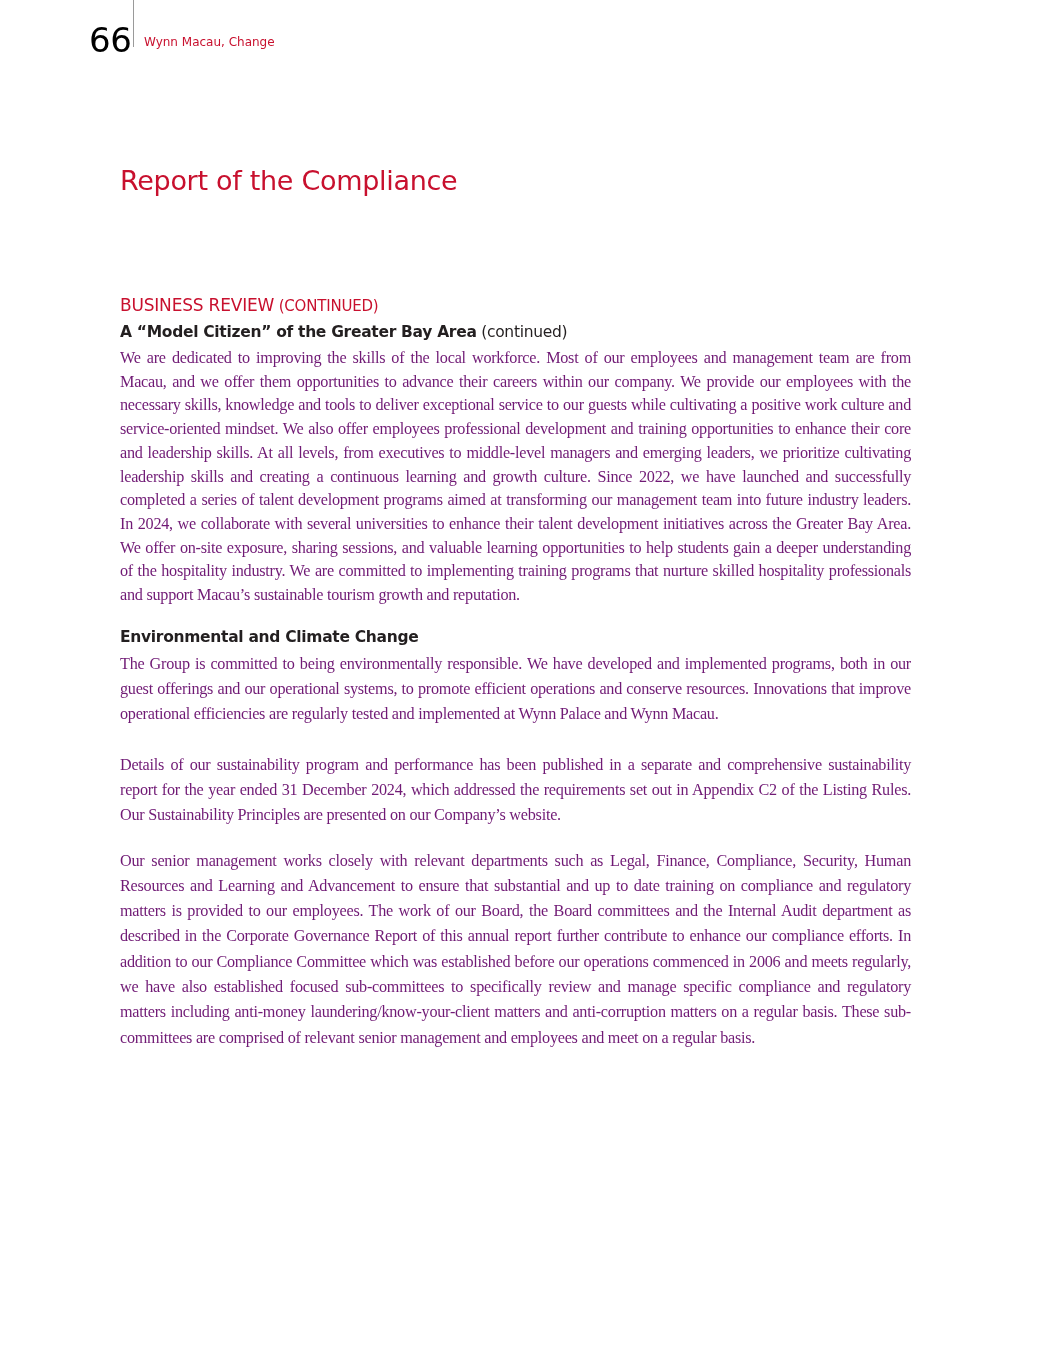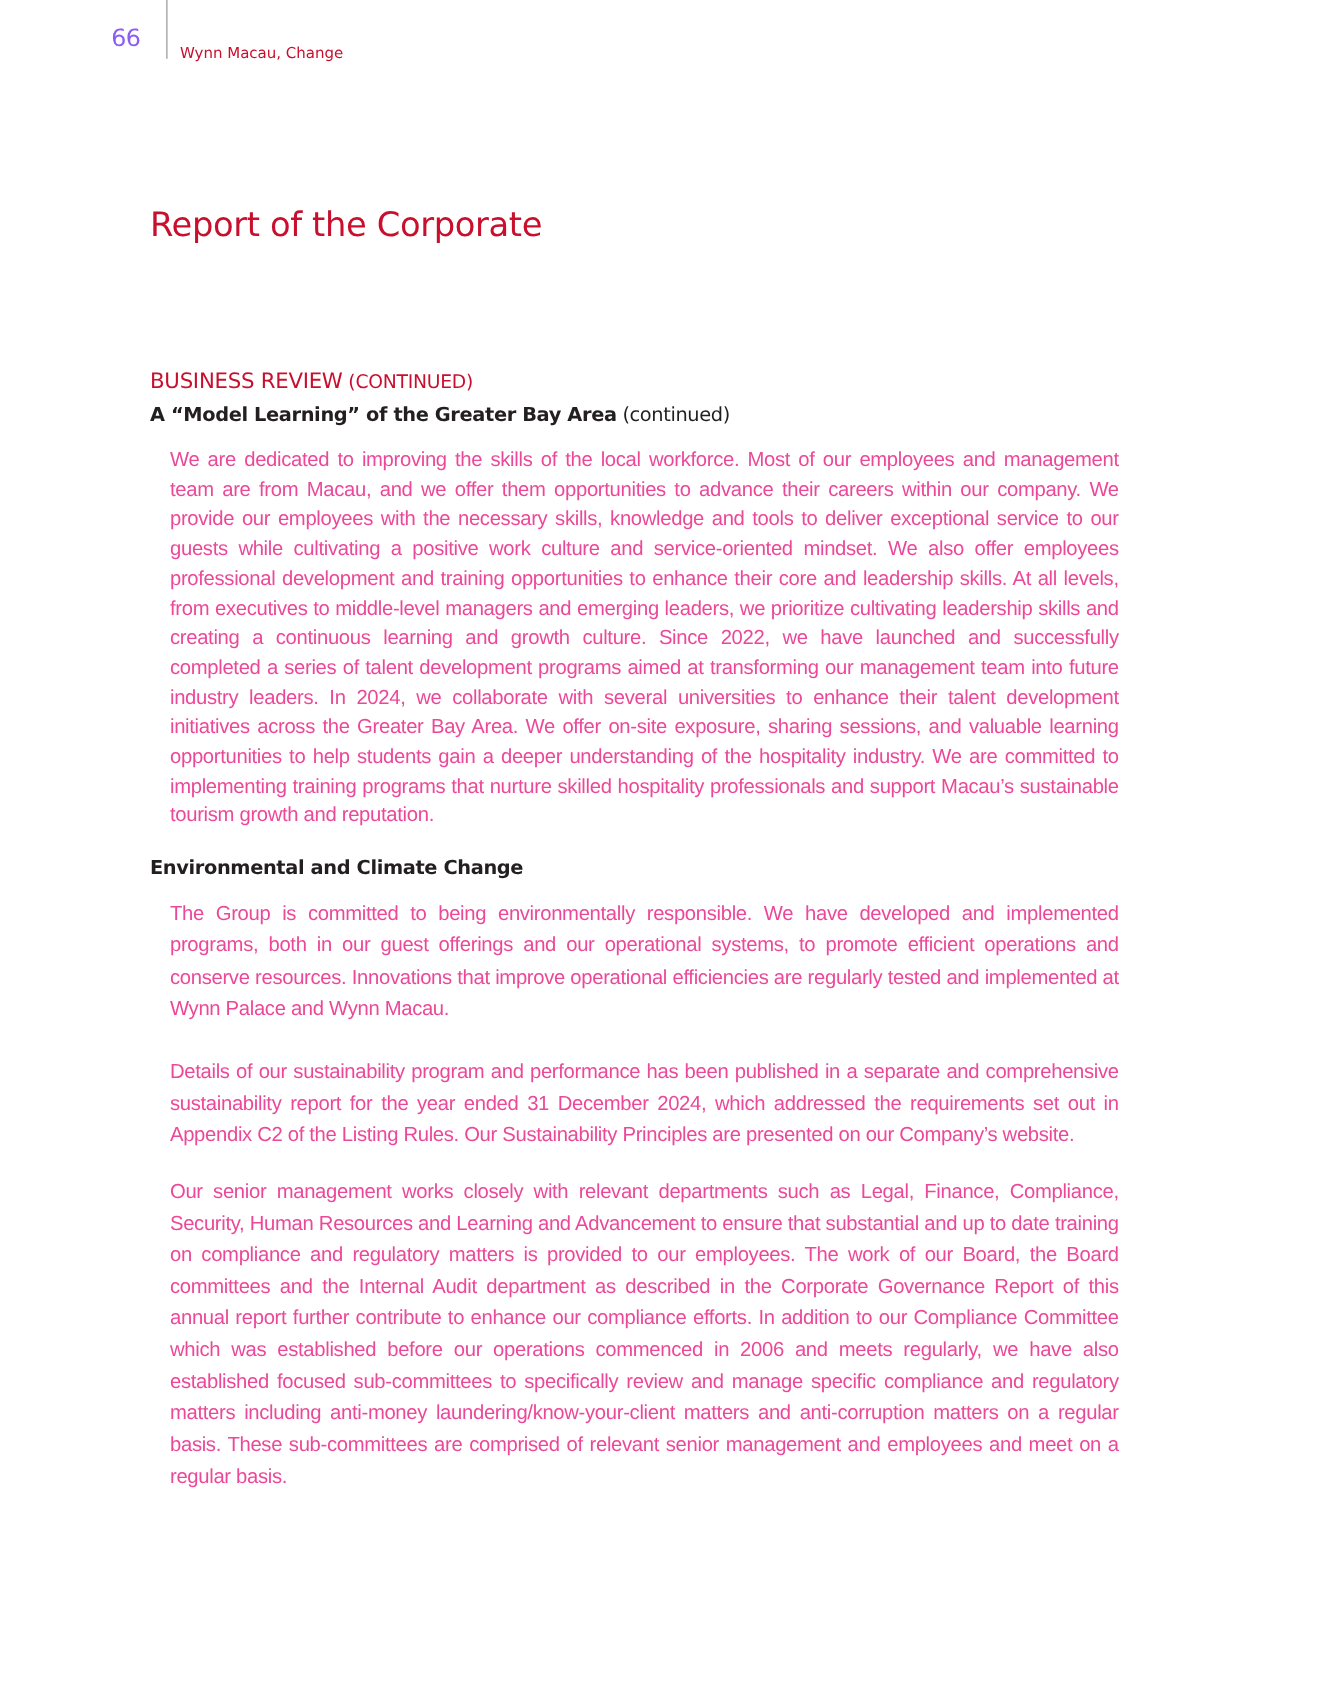--- a/index.html
+++ b/index.html
@@ -2,21 +2,21 @@
 <html><head>
   <meta charset="utf-8">
   <style>
     html, body { margin: 0; padding: 0; background: #ffffff; }
     body {
       width: 1055px; height: 1365px; position: relative; overflow: hidden;
       font-family: "Liberation Sans", sans-serif; color: #231f20;
     }
     .page-number {
       position: absolute; left: 89px; top: 20px;
-      font-size: 19px; color: #8b5cf6; font-family: "DejaVu Sans", sans-serif;
+      font-size: 34px; color: #000000; font-family: "DejaVu Sans", sans-serif;
       font-weight: normal; letter-spacing: -0.5px;
     }
     .header-rule {
       position: absolute; left: 133px; top: 0; width: 1px; height: 47px; background: #9a9a9a;
     }
     .company-name {
       position: absolute; left: 144px; top: 35px;
       font-size: 12px; color: #c8102e; font-family: "DejaVu Sans", sans-serif;
     }
     .page-title {
@@ -31,48 +31,48 @@
       font-size: 17px; color: #c8102e; margin: 0 0 8px 0; font-weight: normal;
       font-family: "DejaVu Sans", sans-serif; letter-spacing: -0.2px;
     }
     .section-heading .suffix { font-size: 15px; }
     .sub-heading {
       font-size: 15.5px; font-weight: bold; margin: 0 0 6px 0; color: #231f20;
       font-family: "DejaVu Sans", sans-serif; letter-spacing: -0.3px;
     }
     .sub-heading .suffix { font-weight: normal; }
     p.body {
-      margin: 16px; font-size: 16.2px; line-height: 23.7px; text-align: justify;
-      font-family: Liberation Sans, sans-serif;
-      letter-spacing: -0.25px; color: #ec4899;
+      margin: 0; font-size: 16.2px; line-height: 23.7px; text-align: justify;
+      font-family: Liberation Serif, serif;
+      letter-spacing: -0.25px; color: #701a75;
     }
     .p1 { margin-bottom: 20px !important; }
     .env-heading { margin-top: 0; }
     .p-env { line-height: 25.3px !important; margin-bottom: 25px !important; }
     .p-sust { line-height: 25.3px !important; margin-bottom: 20px !important; }
     .p-comp { line-height: 25.3px !important; }
   </style>
 </head>
 <body>
 
 <div>
   <span class="page-number">66</span>
   <div class="header-rule"></div>
   <span class="company-name">Wynn Macau, Change</span>
 </div>
 
-<h1 class="page-title">Report of the Corporate</h1>
+<h1 class="page-title">Report of the Compliance</h1>
 
 <div class="content">
   <h2 class="section-heading">
     <span>BUSINESS REVIEW</span><span class="suffix"> (CONTINUED)</span>
   </h2>
 
   <h3 class="sub-heading">
-    <span>A “Model Learning” of the Greater Bay Area</span><span class="suffix"> (continued)</span>
+    <span>A “Model Citizen” of the Greater Bay Area</span><span class="suffix"> (continued)</span>
   </h3>
   <p class="body p1">We are dedicated to improving the skills of the local workforce. Most of our employees and management team are from Macau, and we offer them opportunities to advance their careers within our company. We provide our employees with the necessary skills, knowledge and tools to deliver exceptional service to our guests while cultivating a positive work culture and service-oriented mindset. We also offer employees professional development and training opportunities to enhance their core and leadership skills. At all levels, from executives to middle-level managers and emerging leaders, we prioritize cultivating leadership skills and creating a continuous learning and growth culture. Since 2022, we have launched and successfully completed a series of talent development programs aimed at transforming our management team into future industry leaders. In 2024, we collaborate with several universities to enhance their talent development initiatives across the Greater Bay Area. We offer on-site exposure, sharing sessions, and valuable learning opportunities to help students gain a deeper understanding of the hospitality industry. We are committed to implementing training programs that nurture skilled hospitality professionals and support Macau’s sustainable tourism growth and reputation.</p>
 
   <h3 class="sub-heading env-heading">Environmental and Climate Change</h3>
   <p class="body p-env">The Group is committed to being environmentally responsible. We have developed and implemented programs, both in our guest offerings and our operational systems, to promote efficient operations and conserve resources. Innovations that improve operational efficiencies are regularly tested and implemented at Wynn Palace and Wynn Macau.</p>
   <p class="body p-sust">Details of our sustainability program and performance has been published in a separate and comprehensive sustainability report for the year ended 31 December 2024, which addressed the requirements set out in Appendix C2 of the Listing Rules. Our Sustainability Principles are presented on our Company’s website.</p>
 
   <p class="body p-comp">Our senior management works closely with relevant departments such as Legal, Finance, Compliance, Security, Human Resources and Learning and Advancement to ensure that substantial and up to date training on compliance and regulatory matters is provided to our employees. The work of our Board, the Board committees and the Internal Audit department as described in the Corporate Governance Report of this annual report further contribute to enhance our compliance efforts. In addition to our Compliance Committee which was established before our operations commenced in 2006 and meets regularly, we have also established focused sub-committees to specifically review and manage specific compliance and regulatory matters including anti-money laundering/know-your-client matters and anti-corruption matters on a regular basis. These sub-committees are comprised of relevant senior management and employees and meet on a regular basis.</p>
 </div>
 

